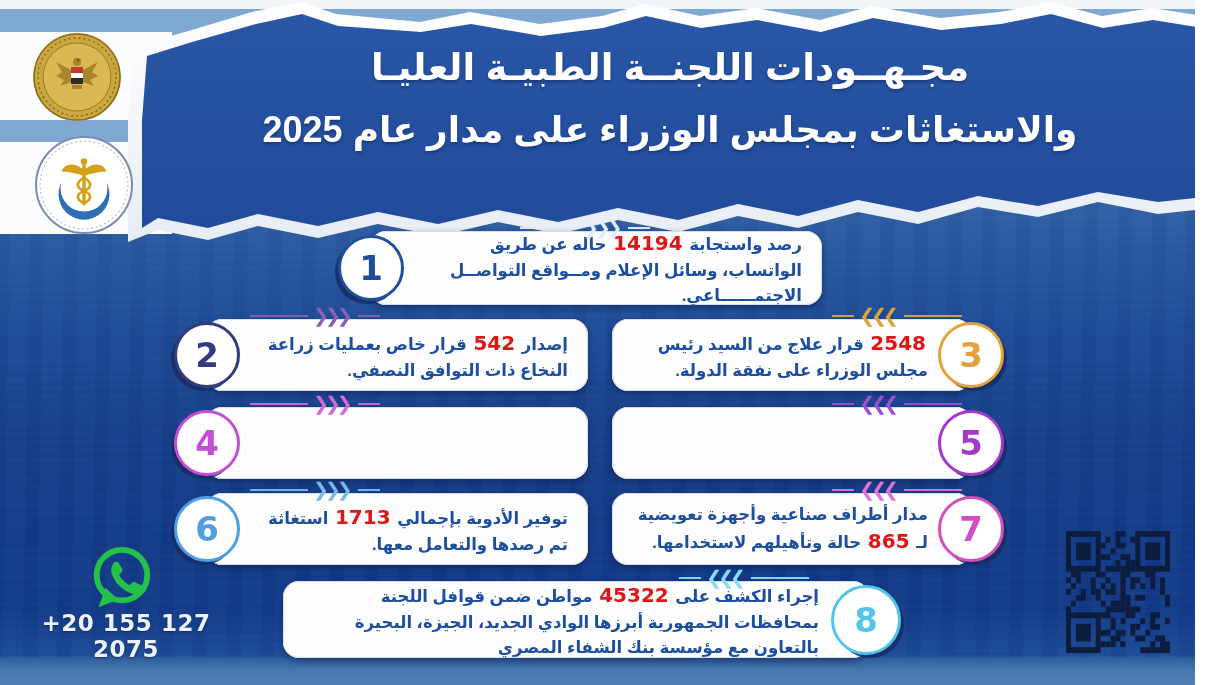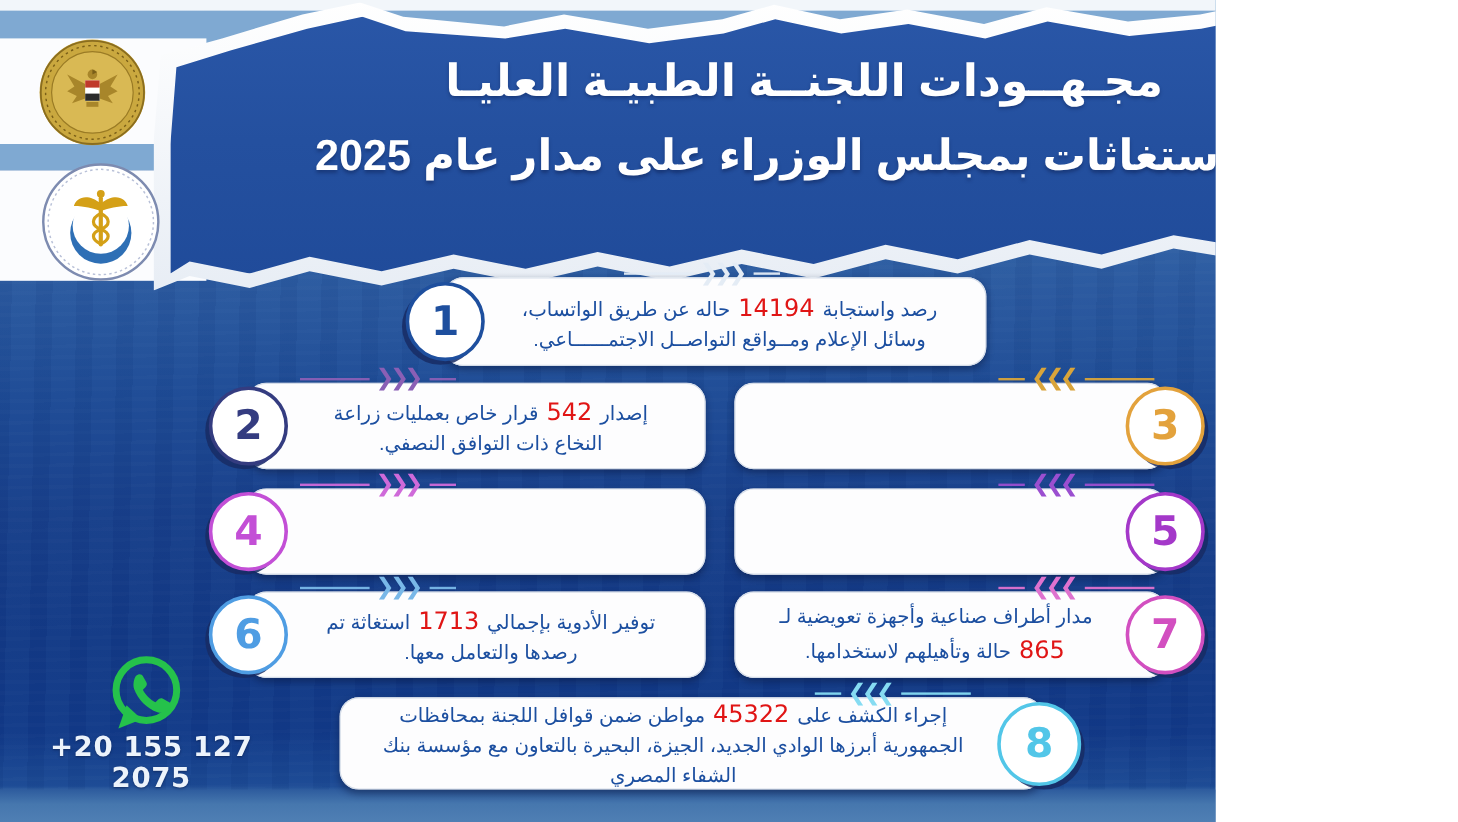--- a/index.html
+++ b/index.html
@@ -1,17 +1,17 @@
 <!DOCTYPE html>
 <html lang="ar"><head>
 <meta charset="utf-8">
 <style>
   html,body{margin:0;padding:0;}
   body{width:1215px;height:685px;overflow:hidden;font-family:"Liberation Sans","DejaVu Sans",sans-serif;}
-  #stage{position:relative;width:1013px;height:685px;overflow:hidden;
+  #stage{position:relative;width:1195px;height:685px;overflow:hidden;
     background:linear-gradient(180deg,#8fb6d9 0px,#6b9cc8 30px,#4a80b6 70px,#3a6dac 140px,
       #2c5ba0 230px,#1e4b95 330px,#183f8a 430px,#133a86 530px,#123a88 610px,#1c4a94 655px,#3f6fa9 662px,#4d7cb2 685px);}
   .abs{position:absolute;}
   
   .water{inset:0;z-index:0;opacity:.5;background:
     repeating-linear-gradient(91deg, rgba(6,24,80,.07) 0 14px, rgba(130,175,225,.05) 14px 34px),
     repeating-linear-gradient(179deg, rgba(255,255,255,.025) 0 3px, transparent 3px 9px);}
   
   .strip-top{left:0;top:0;width:100%;height:9px;background:#f2f6fa;z-index:1;}
   .band-sky{left:0;top:9px;width:100%;height:27px;background:#7fa9d2;z-index:1;}
@@ -31,21 +31,21 @@
     text-shadow:0 2px 3px rgba(10,25,70,.4);}
   .t1{font-size:37px;letter-spacing:.5px;margin-bottom:20px;}
   .t2{font-size:36px;}
   
   .logo1{left:32px;top:32px;width:90px;height:90px;z-index:3;}
   .logo2{left:34px;top:135px;width:100px;height:100px;z-index:3;}
   
   .card{position:absolute;z-index:4;background:#fdfdfe;border-radius:16px;
     box-shadow:0 3px 6px rgba(8,22,60,.45), inset 0 0 0 1px #d5dde9;
     display:flex;align-items:center;justify-content:center;}
-  .txt{margin:17px;direction:rtl;text-align:center;font-weight:normal;color:var(--c-text,#1c4fa0);
+  .txt{margin:4px;direction:rtl;text-align:right;font-weight:bold;color:var(--c-text,#1c4fa0);
     font-size:16.5px;line-height:1.5;}
   .cl .txt{padding:0 16px 0 40px;}
   .cr .txt{padding:0 40px 0 16px;}
   .val{color:var(--c-val,#e01515);font-size:20px;padding:0 2px;font-family:"DejaVu Sans",sans-serif;font-style:normal;}
   .badge{position:absolute;width:60px;height:60px;border-radius:50%;background:#fff;
     border:3px solid var(--accent,#2b5cab);display:flex;align-items:center;justify-content:center;
     top:50%;transform:translateY(-50%);}
   .b-l{left:-32px;box-shadow:-4px 4px 0 -1px rgba(24,44,100,.85);}
   .b-r{right:-32px;box-shadow:4px 4px 0 -1px rgba(24,44,100,.85);}
   .digit{font-size:34px;font-weight:bold;color:var(--accent,#2b5cab);font-family:"DejaVu Sans",sans-serif;}
@@ -144,20 +144,21 @@
 
   <div class="card cr" style="left:612px;top:319px;width:360px;height:72px;">
     <div class="chev l" style="right: 10px; --chev: #d9a43a;">
         <i class="ln w22"></i>
         <i class="g"></i>
         <i class="ln w58"></i>
       </div>
     <div class="badge b-r" style="--accent: #e3a23c;">
       <span class="digit">3</span>
     </div>
+    <p class="txt"><span></span><i class="val">2548</i><span> قرار علاج من السيد رئيس مجلس الوزراء على نفقة الدولة.</span></p>
   </div>
 
   <div class="card cl" style="left:206px;top:407px;width:382px;height:72px;">
     <div class="chev r" style="left: 44px; --chev: #cf6ad9;">
         <i class="ln w58"></i>
         <i class="g"></i>
         <i class="ln w22"></i>
       </div>
     <div class="badge b-l" style="--accent: #c34fd6;">
       <span class="digit">4</span>

